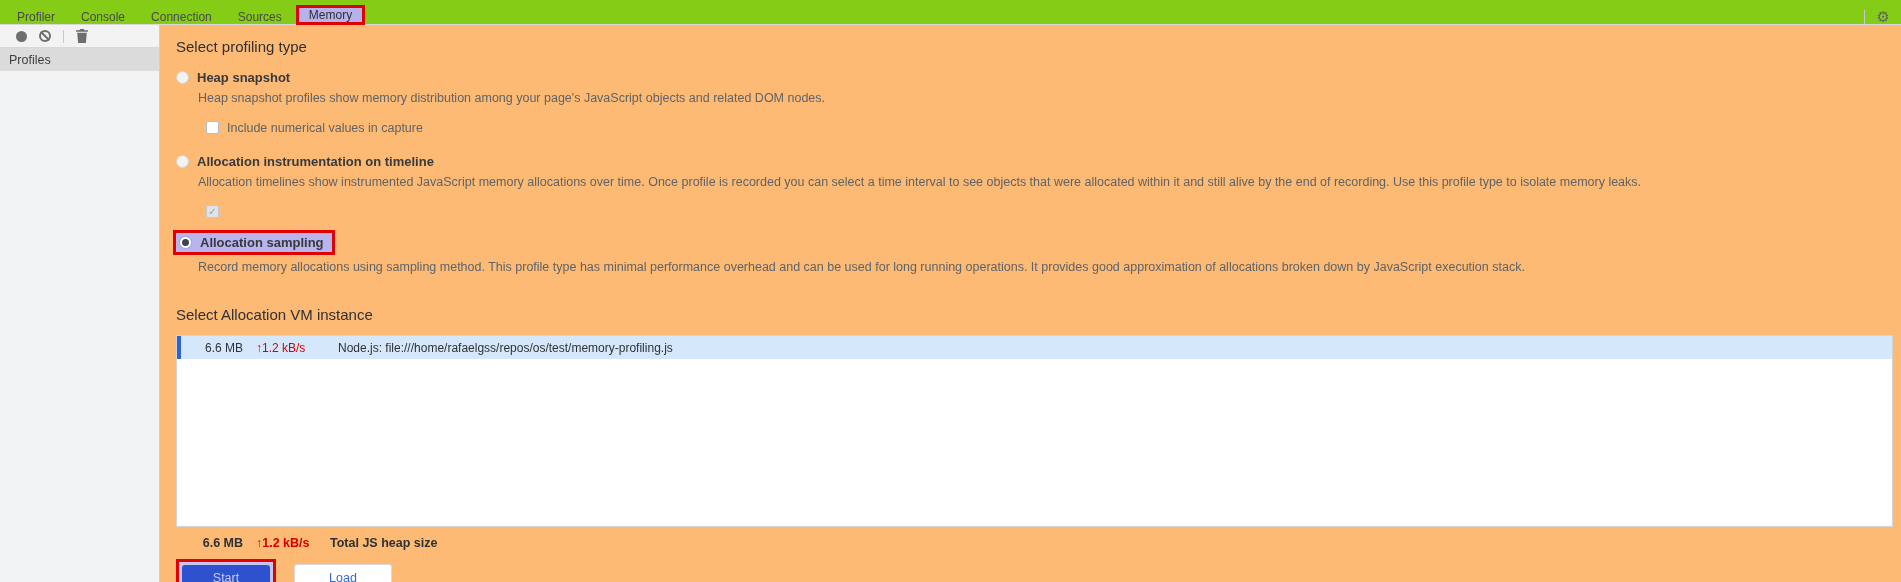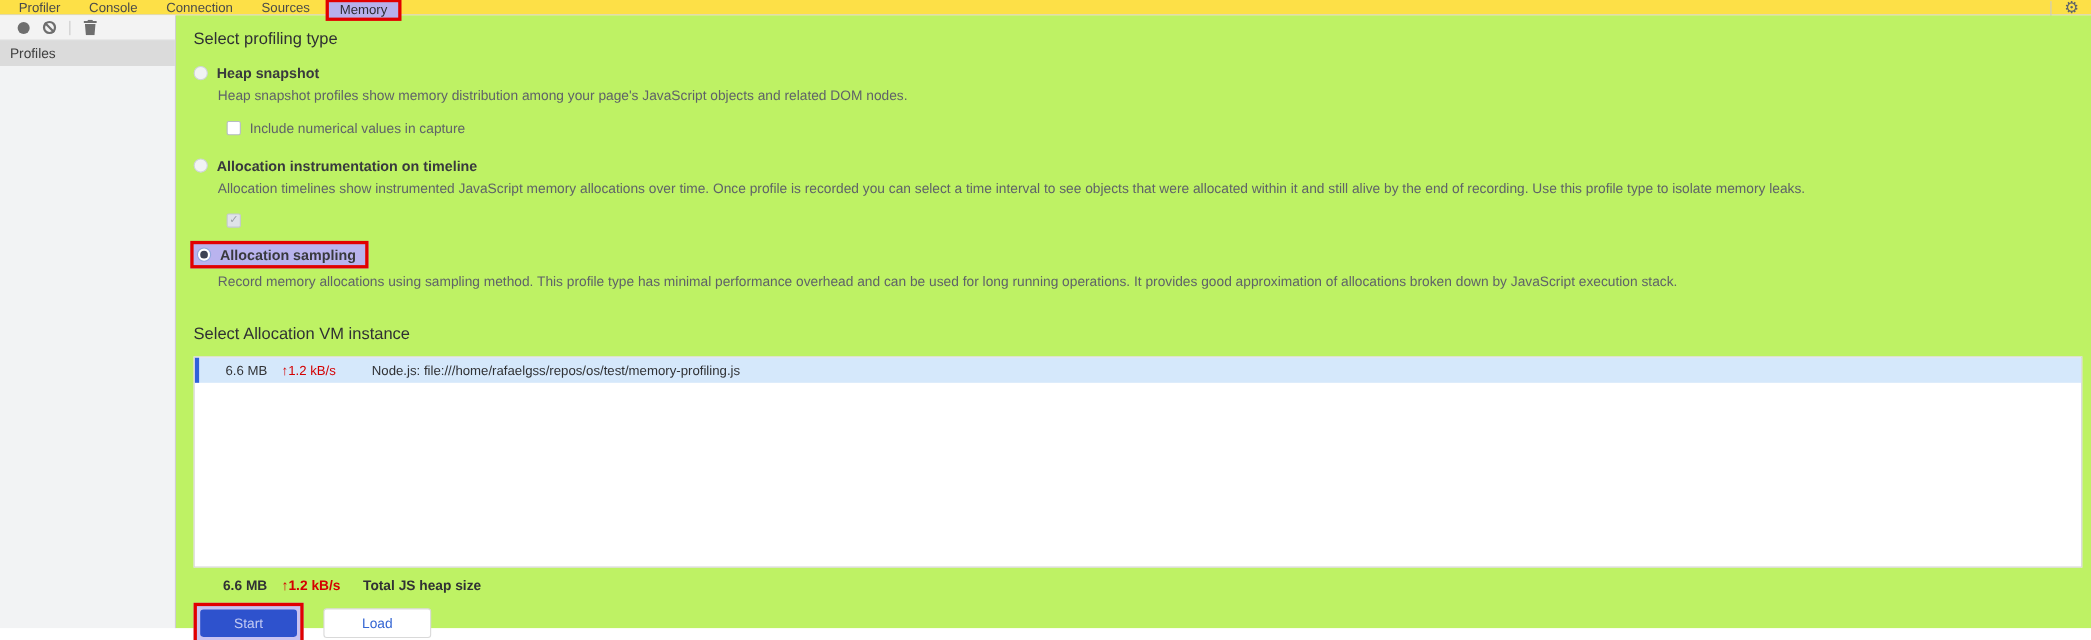--- a/index.html
+++ b/index.html
@@ -6,25 +6,25 @@
   html,body { width: 1901px; height: 582px; overflow: hidden; }
   body {
     font-family: "Liberation Sans", "DejaVu Sans", sans-serif;
     background: #fff;
     color: #35363a;
     font-size: 13px;
   }
 
   
   .tabbar {
-    height: 14px;
-    background: #fde047;
+    height: 25px;
+    background: #84cc16;
     border-bottom: 1px solid #d8d8d8;
     display: flex;
-    align-items: flex-start;
+    align-items: flex-end;
     padding-left: 4px;
   }
   .tab {
     display: flex; align-items: center;
     padding: 0 13px;
     font-size: 12px;
     color: #4a4a4a;
     cursor: default;
     white-space: nowrap;
   }
@@ -54,21 +54,21 @@
   .block-icon::after {
     content: ""; position: absolute; left: 3px; top: -2px;
     width: 2px; height: 12px; background: #6e6e6e; transform: rotate(-45deg);
   }
   .tb-divider { width: 1px; height: 13px; background: #c9c9c9; margin: 0 6px; }
   .profiles-item {
     height: 23px; background: #dbdbdb; color: #3f3f3f;
     display: flex; align-items: center; padding-left: 9px; font-size: 12.5px;
   }
 
-  .main { flex: 1; padding: 13px 8px 0 16px; background: #bef264; min-width: 0; }
+  .main { flex: 1; padding: 13px 8px 0 16px; background: #fdba74; min-width: 0; }
 
   .section-heading { font-size: 15px; font-weight: 400; color: #2f3033; }
   #heading-profiling { margin-bottom: 13px; }
   #heading-vm { margin-top: 30px; }
 
   
   .opt-row { display: flex; align-items: center; gap: 8px; height: 18px; }
   .radio {
     width: 13px; height: 13px; border-radius: 50%;
     background: #f1f3f4; border: 1px solid #cfd4d9; flex: 0 0 13px;

